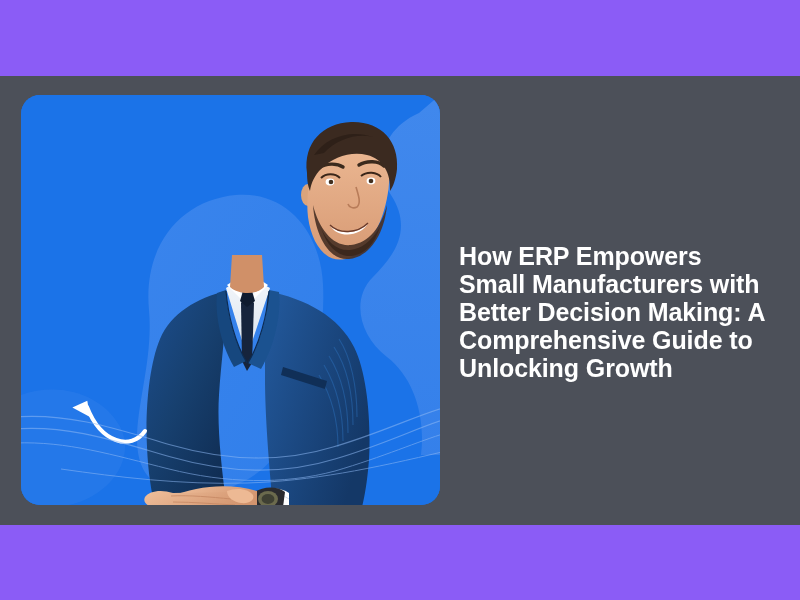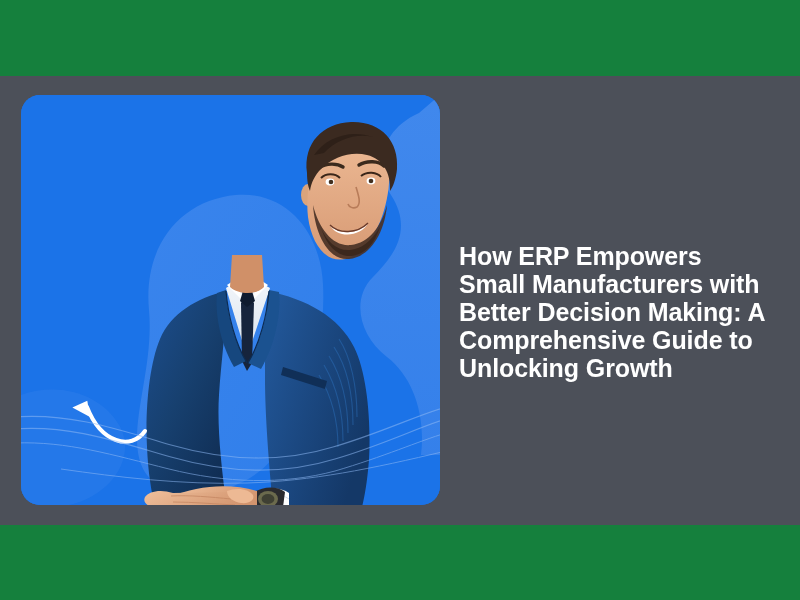--- a/index.html
+++ b/index.html
@@ -13,21 +13,21 @@
     overflow: hidden;
     background: #f5f5f7;
     font-family: "Liberation Sans", sans-serif;
     -webkit-font-smoothing: antialiased;
   }
 
   #stage {
     position: relative;
     width: 800px;
     height: 600px;
-    background: #15803d;
+    background: #8b5cf6;
   }
 
   
   .dark-band {
     position: absolute;
     left: 0;
     top: 76px;
     width: 800px;
     height: 449px;
     background: #4c5059;

